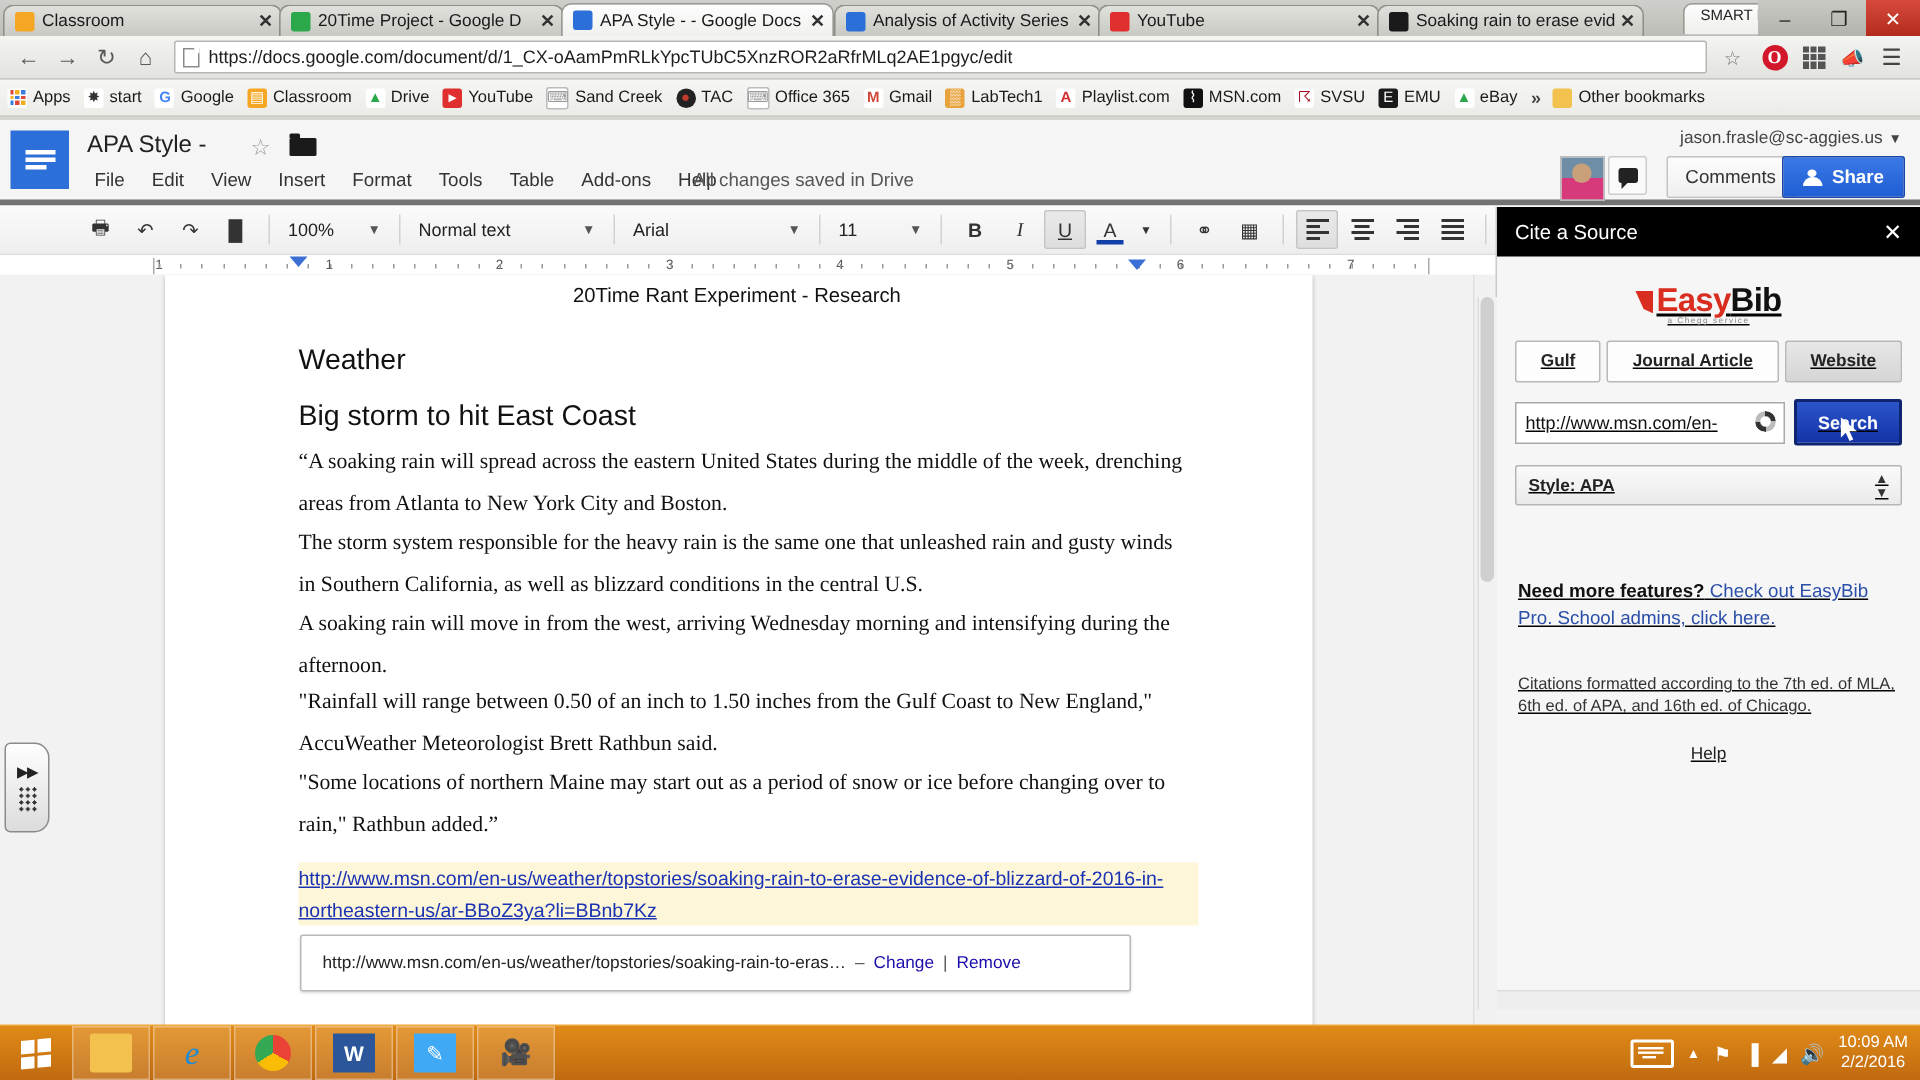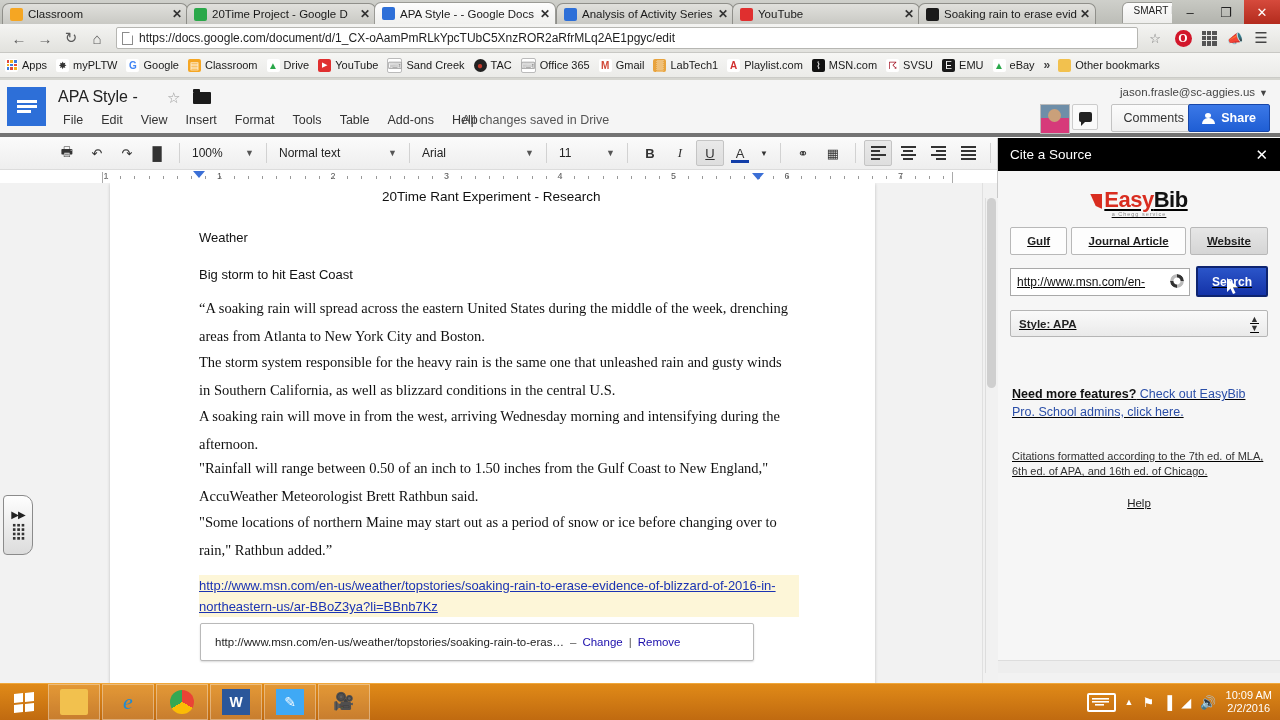--- a/index.html
+++ b/index.html
@@ -147,21 +147,21 @@
   .ruler .tk{position:absolute;top:6px;width:1px;height:3px;background:#999;}
   .ruler .tkmaj{position:absolute;top:2px;width:1px;height:11px;background:#aaa;}
   .indentmark{position:absolute;width:0;height:0;border-left:6px solid transparent;border-right:6px solid transparent;border-top:7px solid #3b6fd6;}
 
   
   .canvas{position:absolute;left:0;top:103px;right:0;bottom:0;background:#f2f2f2;overflow:hidden;}
   .page{position:absolute;left:110px;top:0;width:765px;height:560px;background:#fff;
     box-shadow:0 1px 3px rgba(0,0,0,.22);}
   .docbody{font-family:"Liberation Serif",serif;font-size:14.5px;color:#111;}
   .doc-h{position:absolute;left:272px;top:6px;font-family:"Liberation Sans",sans-serif;font-size:13.5px;color:#111;}
-  .doc-p{position:absolute;left:89px;font-family:"Liberation Sans",sans-serif;font-size:13px;color:#111;}
+  .doc-p{position:absolute;left:89px;font-family:"Liberation Sans",sans-serif;font-size:19px;color:#111;}
   .para{position:absolute;left:89px;width:594px;line-height:27.5px;}
   .linkline{position:absolute;left:89px;width:600px;line-height:21px;
     font-family:"Liberation Sans",sans-serif;font-size:13px;color:#1b33b3;
     text-decoration:underline;background:#fdf6d8;}
   .linkpop{position:absolute;left:90px;top:440px;width:524px;height:36px;background:#fff;
     border:1px solid #b9b9b9;border-radius:2px;box-shadow:0 1px 2px rgba(0,0,0,.15);
     display:flex;align-items:center;font-family:"Liberation Sans",sans-serif;font-size:11.5px;color:#222;padding:0 14px;}
   .linkpop .lp-url{color:#222;}
   .linkpop .lp-sep{margin:0 6px;color:#555;}
   .linkpop a{color:#1a0dab;text-decoration:none;}
@@ -346,21 +346,21 @@
               <i style="background:#e0493a"></i>
               <i style="background:#3b7ddd"></i>
               <i style="background:#e0493a"></i>
               <i style="background:#f2b01e"></i>
             </span>
         </span>
         <span>Apps</span>
       </div>
       <div class="bm">
           <span class="bi" style="background:#fff;color:#333;">✸</span>
-          <span>myPLTW</span>
+          <span>start</span>
         </div>
       <div class="bm">
           <span class="bi" style="background:#fff;color:#4285f4;font-weight:bold;">G</span>
           <span>Google</span>
         </div>
       <div class="bm">
           <span class="bi" style="background:#f5a623;color:#fff;">▤</span>
           <span>Classroom</span>
         </div>
       <div class="bm">

